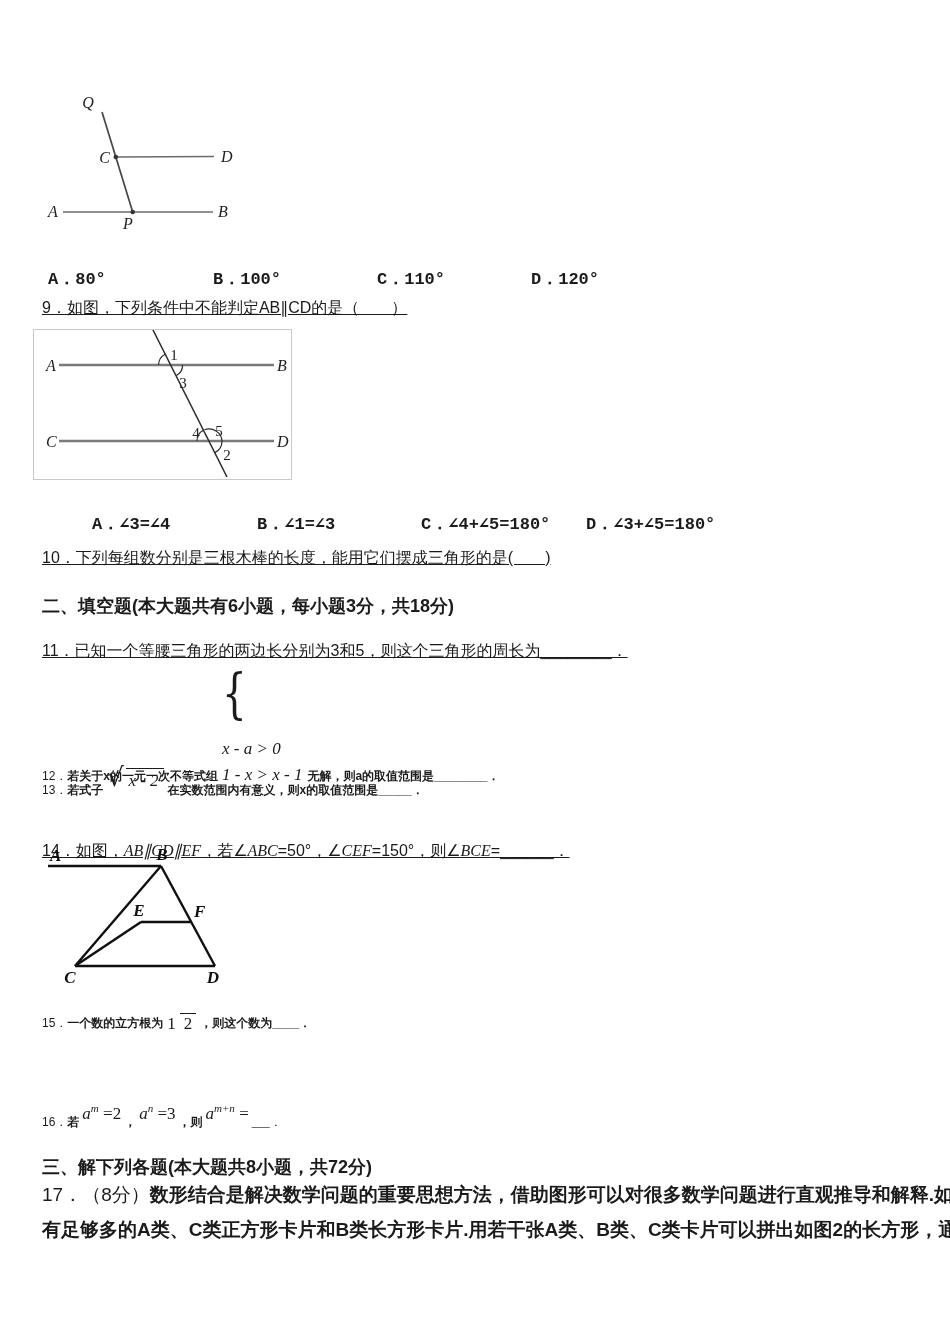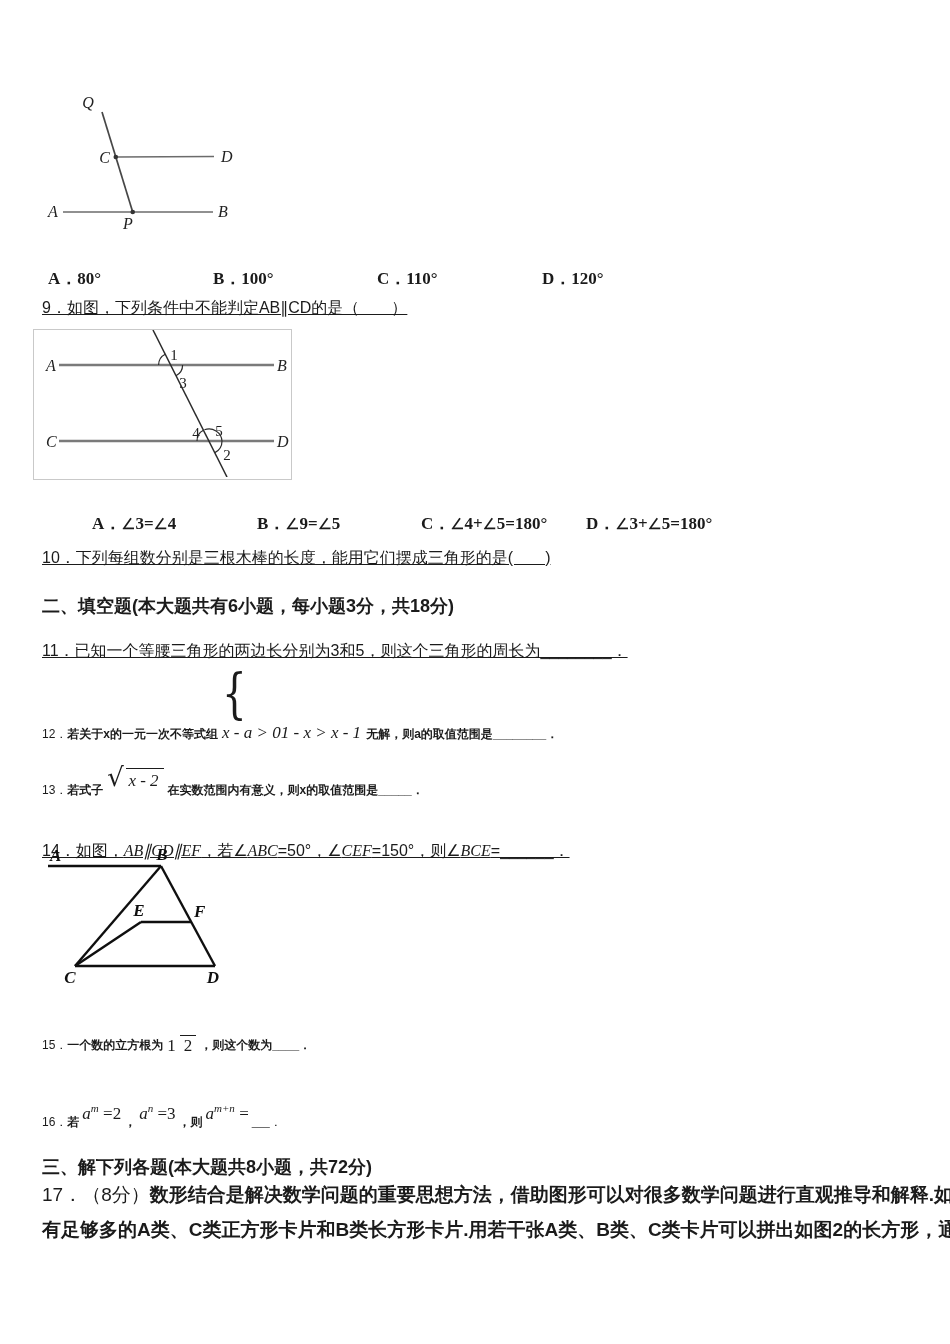--- a/index.html
+++ b/index.html
@@ -1,32 +1,32 @@
 <!DOCTYPE html>
 <html><head>
 <meta charset="utf-8">
 <style>
   html,body{margin:0;padding:0;background:#fff;}
   .page{position:relative;width:950px;height:1344px;background:#ffffff;
         font-family:"Liberation Sans","DejaVu Sans",sans-serif;color:#1b1b1b;overflow:hidden;}
   .abs{position:absolute;}
   .qtext{font-size:16px;line-height:24px;white-space:nowrap;text-decoration:underline;}
   .bold{font-weight:bold;}
-  .opt{position:absolute;font-family:Liberation Serif, serif;
+  .opt{position:absolute;font-family:Liberation Mono, monospace;
        font-weight:bold;font-size:17px;white-space:nowrap;top:0;}
   .optrow{position:absolute;left:0;width:950px;height:24px;}
   .section-title{font-size:18px;font-weight:bold;line-height:24px;white-space:nowrap;}
   .flexline{position:absolute;display:flex;align-items:flex-end;white-space:nowrap;}
   .flexline > span{display:inline-block;}
   .t{font-size:12px;line-height:24px;}
   
   .sys{display:inline-flex;align-items:center;margin:0 5px 0 4px;}
   .brace{font-family:"DejaVu Serif","Liberation Serif",serif;font-size:54px;line-height:52px;
          font-weight:normal;display:block;transform:scaleX(.72);transform-origin:left center;margin-right:-3px;}
-  .sysrows{display:flex;flex-direction:row;}
+  .sysrows{display:flex;flex-direction:column;margin-top:16px;}
   .mrow{font-family:"Liberation Serif","DejaVu Serif",serif;font-style:italic;
         font-size:17px;line-height:26px;white-space:pre;}
   
   .sqrt{display:inline-flex;align-items:stretch;margin:0 4px 8px 4px;}
   .sqrt-sign{font-family:"DejaVu Sans",sans-serif;font-size:26px;line-height:30px;font-weight:normal;}
   .sqrt-body{font-family:"Liberation Serif",serif;font-style:italic;font-size:17px;line-height:26px;
              border-top:1.6px solid #1b1b1b;padding:2px 5px 0 2px;margin-left:-2px;white-space:pre;}
   
   .frac{display:inline-flex;flex-direction:column;align-items:center;margin:0 4px -1px 4px;
         font-family:"Liberation Serif",serif;}
@@ -57,21 +57,21 @@
     <text x="191" y="77" font-size="16" font-style="italic" fill="#222">D</text>
     <text x="23" y="132" font-size="16" font-style="italic" fill="#222" text-anchor="middle">A</text>
     <text x="98" y="144" font-size="16" font-style="italic" fill="#222" text-anchor="middle">P</text>
     <text x="188" y="132" font-size="16" font-style="italic" fill="#222">B</text>
   </svg>
 
   <div class="optrow" style="top:267px;">
     <span class="opt" style="left:48px;">A．80°</span>
     <span class="opt" style="left:213px;">B．100°</span>
     <span class="opt" style="left:377px;">C．110°</span>
-    <span class="opt" style="left:542px;">D．120°</span>
+    <span class="opt" style="left:531px;">D．120°</span>
   </div>
 
   <div class="abs qtext" style="left:42px;top:296px;">9．如图，下列条件中不能判定AB∥CD的是（　　）</div>
 
   <div class="figbox" style="left:33px;top:329px;width:257px;height:149px;">
     <svg width="257" height="147" viewBox="0 0 257 147">
       <line x1="25" y1="35" x2="240" y2="35" stroke="#7a7a7a" stroke-width="2.4"></line>
       <line x1="25" y1="111" x2="240" y2="111" stroke="#7a7a7a" stroke-width="2.4"></line>
       <line x1="119" y1="0" x2="193" y2="147" stroke="#2b2b2b" stroke-width="1.5"></line>
       <path d="M124.6 35 A12 12 0 0 1 131.2 24.3" fill="none" stroke="#2b2b2b" stroke-width="1.2"></path>
@@ -86,21 +86,21 @@
       <text x="140" y="30" font-size="15" fill="#222" text-anchor="middle">1</text>
       <text x="149" y="58" font-size="15" fill="#222" text-anchor="middle">3</text>
       <text x="162" y="108" font-size="15" fill="#222" text-anchor="middle">4</text>
       <text x="185" y="106" font-size="15" fill="#222" text-anchor="middle">5</text>
       <text x="193" y="130" font-size="15" fill="#222" text-anchor="middle">2</text>
     </svg>
   </div>
 
   <div class="optrow" style="top:512px;margin-left:44px;">
     <span class="opt" style="left:48px;">A．∠3=∠4</span>
-    <span class="opt" style="left:213px;">B．∠9=∠5</span>
+    <span class="opt" style="left:213px;">B．∠1=∠3</span>
     <span class="opt" style="left:377px;">C．∠4+∠5=180°</span>
     <span class="opt" style="left:542px;">D．∠3+∠5=180°</span>
   </div>
 
   <div class="abs qtext" style="left:42px;top:546px;">10．下列每组数分别是三根木棒的长度，能用它们摆成三角形的是(　　)</div>
 
   <div class="abs section-title" style="left:42px;top:594px;">二、填空题(本大题共有6小题，每小题3分，共18分)</div>
 
   <div class="abs qtext" style="left:42px;top:639px;">11．已知一个等腰三角形的两边长分别为3和5，则这个三角形的周长为________．</div>
 
@@ -139,21 +139,21 @@
     <line x1="35" y1="120" x2="101" y2="76" stroke="#0f0f0f" stroke-width="2.4"></line>
     <line x1="35" y1="120" x2="175" y2="120" stroke="#0f0f0f" stroke-width="2.4"></line>
     <text x="10" y="15" font-size="17" font-style="italic" font-weight="bold" fill="#0f0f0f">A</text>
     <text x="122" y="14" font-size="17" font-style="italic" font-weight="bold" fill="#0f0f0f" text-anchor="middle">B</text>
     <text x="99" y="70" font-size="17" font-style="italic" font-weight="bold" fill="#0f0f0f" text-anchor="middle">E</text>
     <text x="154" y="71" font-size="17" font-style="italic" font-weight="bold" fill="#0f0f0f">F</text>
     <text x="30" y="137" font-size="17" font-style="italic" font-weight="bold" fill="#0f0f0f" text-anchor="middle">C</text>
     <text x="173" y="137" font-size="17" font-style="italic" font-weight="bold" fill="#0f0f0f" text-anchor="middle">D</text>
   </svg>
 
-  <div class="flexline" style="left:42px;top:1011px;margin-top:22px;">
+  <div class="flexline" style="left:42px;top:1011px;">
     <span class="t">15．</span>
     <span class="t bold">一个数的立方根为</span>
     <span class="frac">
       <span class="frac-num">1</span>
       <span class="frac-den">2</span>
     </span>
     <span class="t bold">，则这个数为____．</span>
   </div>
 
   <div class="flexline" style="left:42px;top:1096px;">

